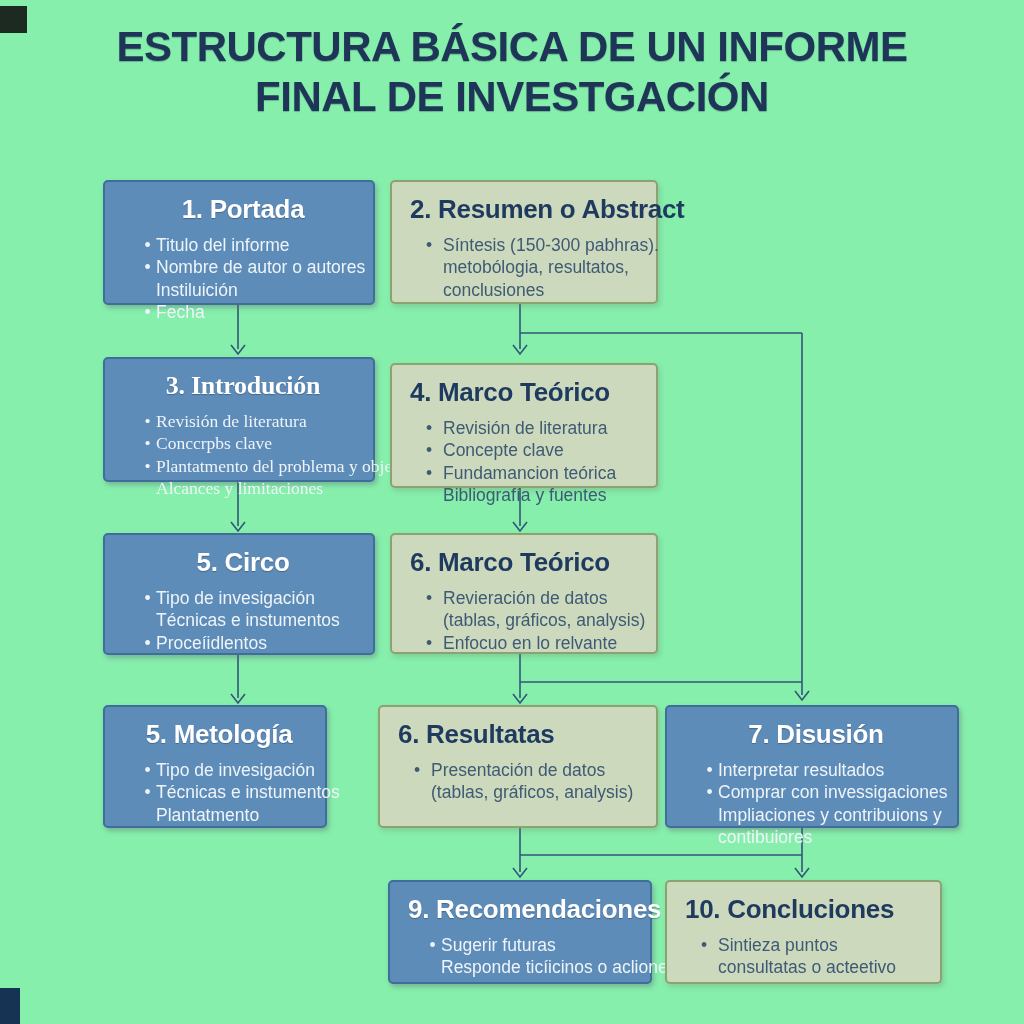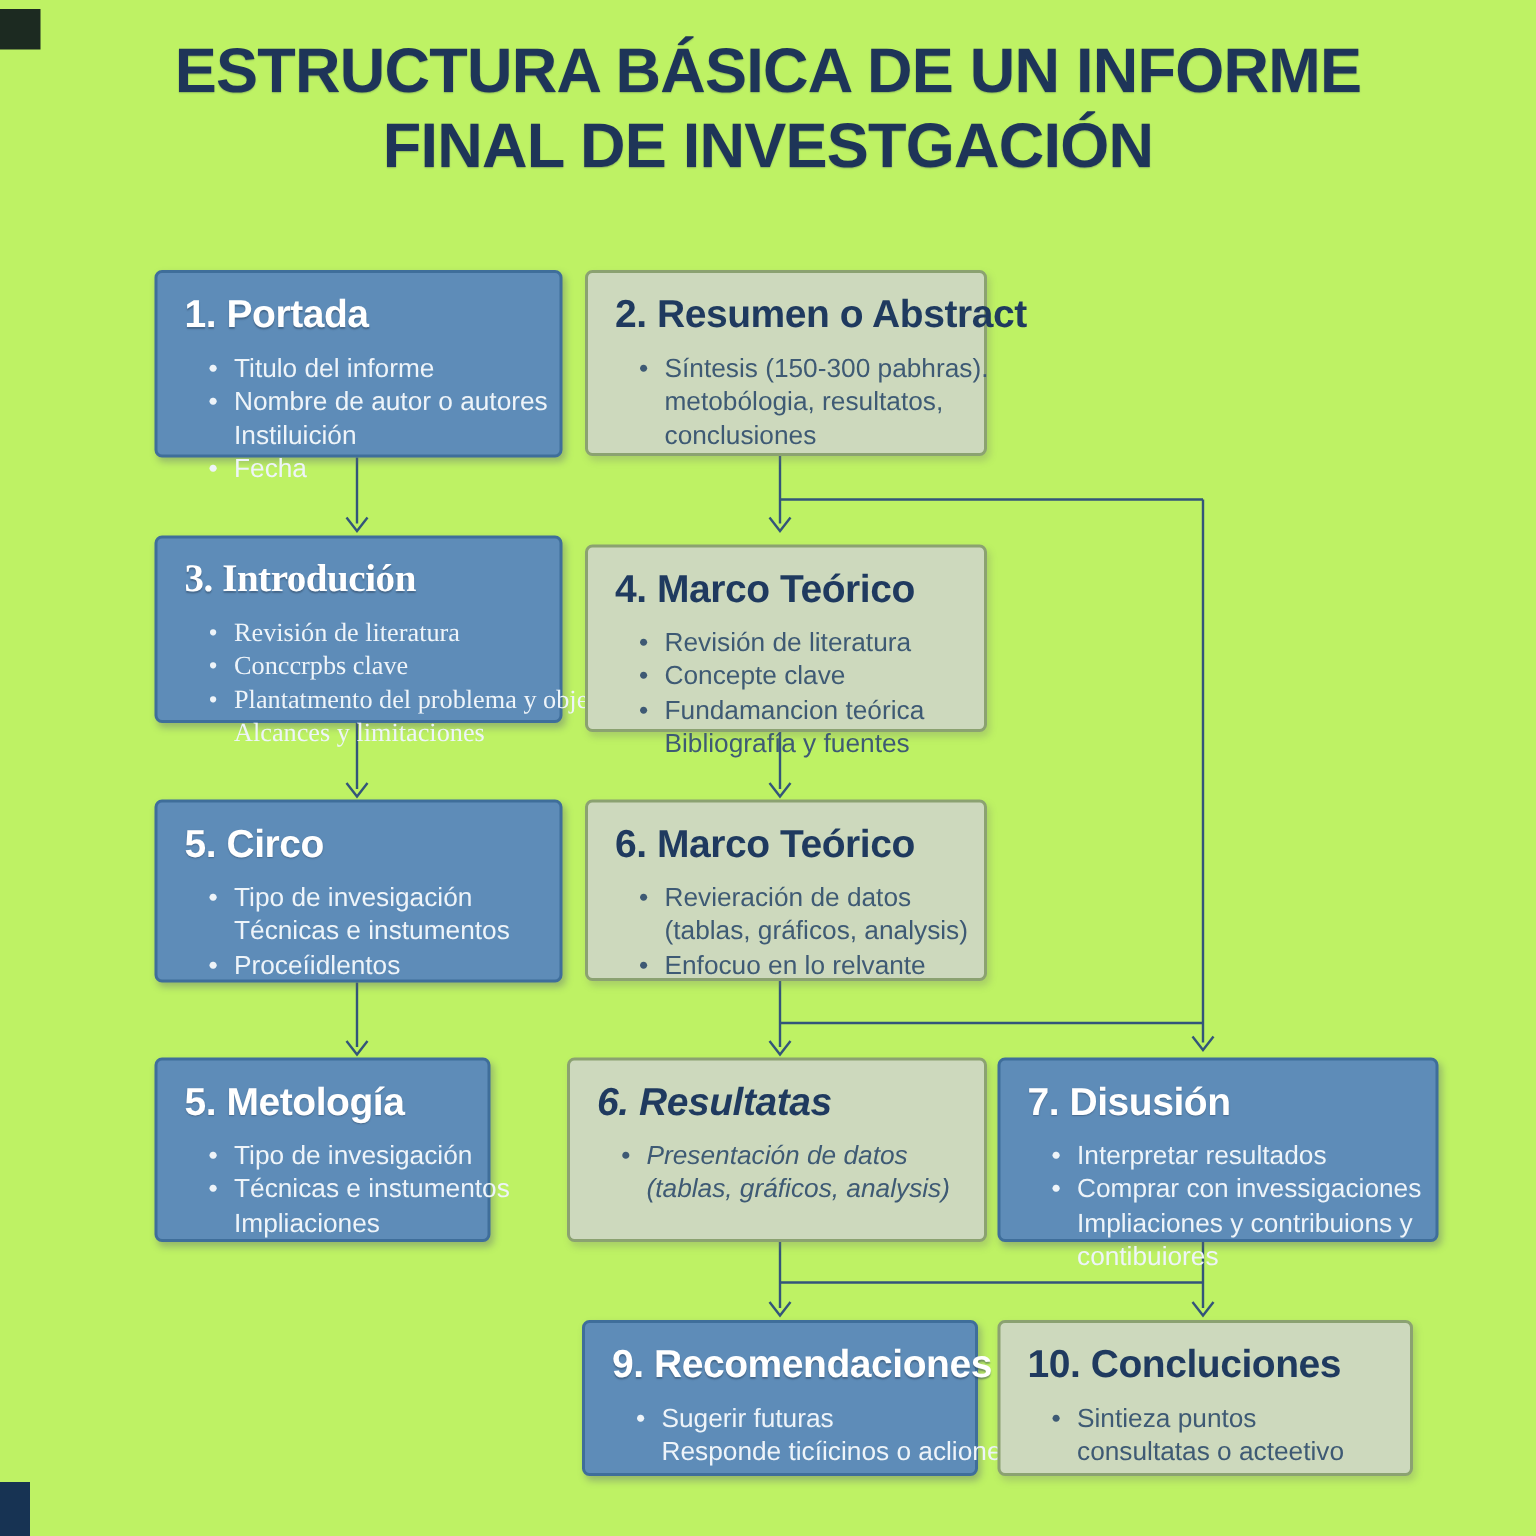--- a/index.html
+++ b/index.html
@@ -5,21 +5,21 @@
   html, body {
     margin: 0;
     padding: 0;
     background: #ffffff;
     font-family: "Liberation Sans", "DejaVu Sans", sans-serif;
   }
   #stage {
     position: relative;
     width: 1024px;
     height: 1024px;
-    background: #bef264;
+    background: #86efac;
     overflow: hidden;
   }
   .page-title {
     position: absolute;
     top: 22px;
     left: 0;
     width: 1024px;
     text-align: center;
     font-size: 42px;
     line-height: 1.2;
@@ -31,20 +31,21 @@
   .flow-box {
     position: absolute;
     box-sizing: border-box;
     border-radius: 5px;
     padding: 10px 10px 0 18px;
   }
   .flow-box.blue {
     background: #5e8cb8;
     border: 2px solid #3f6e9a;
     box-shadow: 2px 3px 5px rgba(90, 100, 115, 0.40);
+    text-align: center;
   }
   .flow-box.green {
     background: #cdd9bd;
     border: 2px solid #8ba271;
     box-shadow: 2px 3px 5px rgba(120, 130, 110, 0.30);
   }
   .box-heading {
     font-size: 26px;
     font-weight: 700;
     margin: 2px 0 9px 0;
@@ -239,25 +240,25 @@
       <div class="box-bullets">
         <div class="bullet-line">
           <span class="dot">•</span>
           <span>Tipo de invesigación</span>
         </div>
         <div class="bullet-line">
           <span class="dot">•</span>
           <span>Técnicas e instumentos</span>
         </div>
         <div class="bullet-line continuation">
-          <span>Impliaciones</span>
-        </div>
-      </div>
-    </div>
-    <div class="flow-box green" style="left: 378px; top: 705px; width: 280px; height: 123px; font-style: italic;">
+          <span>Plantatmento</span>
+        </div>
+      </div>
+    </div>
+    <div class="flow-box green" style="left: 378px; top: 705px; width: 280px; height: 123px;">
       <div class="box-heading">6. Resultatas</div>
       <div class="box-bullets">
         <div class="bullet-line">
           <span class="dot">•</span>
           <span>Presentación de datos</span>
         </div>
         <div class="bullet-line continuation">
           <span>(tablas, gráficos, analysis)</span>
         </div>
       </div>

